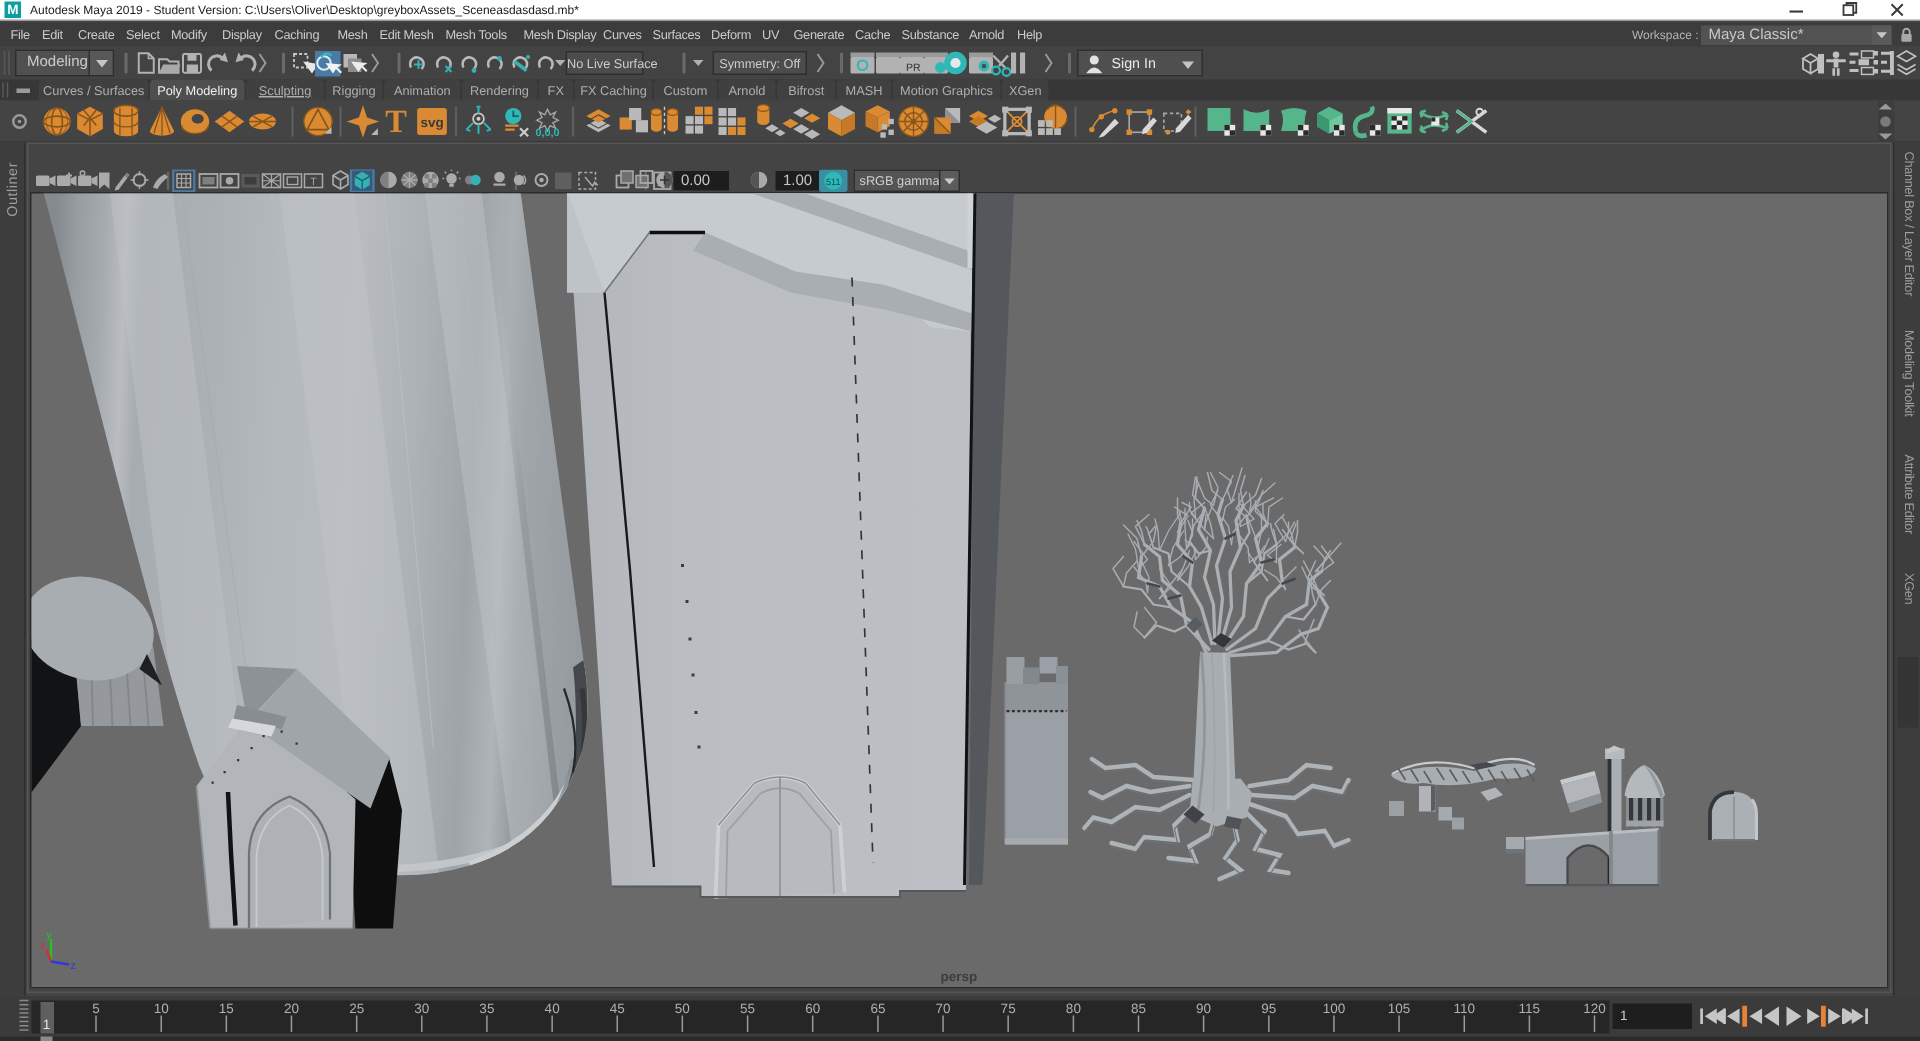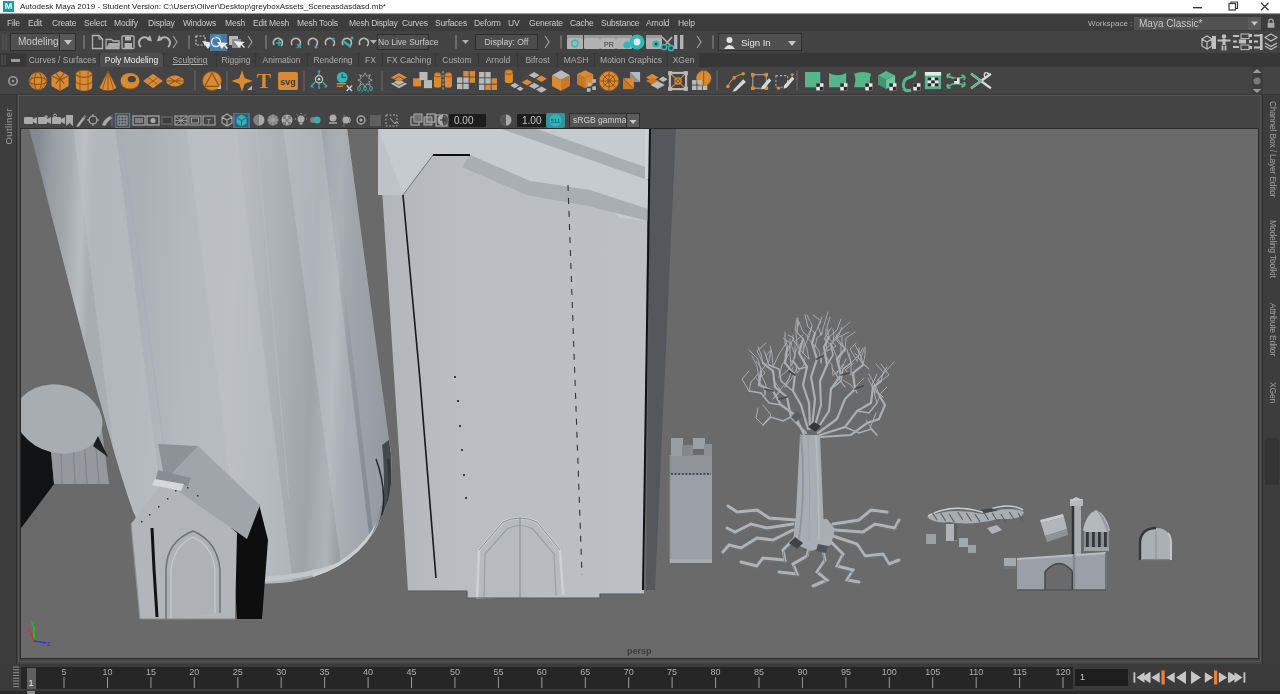--- a/index.html
+++ b/index.html
@@ -63,21 +63,21 @@
   </svg>
 </div>
 
 <div id="menubar">
   <span class="mi" style="left:7px;">File</span>
   <span class="mi" style="left:28px;">Edit</span>
   <span class="mi" style="left:52px;">Create</span>
   <span class="mi" style="left:84px;">Select</span>
   <span class="mi" style="left:114px;">Modify</span>
   <span class="mi" style="left:148px;">Display</span>
-  <span class="mi" style="left:183px;">Windows</span>
+  <span class="mi" style="left:183px;">Caching</span>
   <span class="mi" style="left:225px;">Mesh</span>
   <span class="mi" style="left:253px;">Edit Mesh</span>
   <span class="mi" style="left:297px;">Mesh Tools</span>
   <span class="mi" style="left:349px;">Mesh Display</span>
   <span class="mi" style="left:402px;">Curves</span>
   <span class="mi" style="left:435px;">Surfaces</span>
   <span class="mi" style="left:474px;">Deform</span>
   <span class="mi" style="left:508px;">UV</span>
   <span class="mi" style="left:529px;">Generate</span>
   <span class="mi" style="left:570px;">Cache</span>
@@ -233,21 +233,21 @@
         <path d="M1,9 l6,3.5 6,-3.5 M1,12 l6,3.5 6,-3.5"></path>
       </g>
     </g>
   </svg>
   <div class="tbox" style="left:10px; top:2px; width:66px; height:18px; line-height:16px; padding-left:7px; background:#505050; font-size:10px; white-space:nowrap;">Modeling
     <span style="position:absolute; right:0; top:0; width:16px; height:16px; background:#585858; border-left:1px solid #2e2e2e;"><svg width="16" height="16">
             <path d="M4,6 h8 l-4,5 z" fill="#c4c4c4"></path>
           </svg></span>
   </div>
   <div class="tbox" style="left:377px; top:3px; width:52px; height:16px; line-height:14px; text-align:center; font-size:8.5px; white-space:nowrap;">No Live Surface</div>
-  <div class="tbox" style="left:475px; top:3px; width:63px; height:16px; line-height:14px; text-align:center; font-size:8.5px; white-space:nowrap;">Display: Off</div>
+  <div class="tbox" style="left:475px; top:3px; width:63px; height:16px; line-height:14px; text-align:center; font-size:8.5px; white-space:nowrap;">Symmetry: Off</div>
   <div class="tbox" style="left:718px; top:2px; width:84px; height:18px; background:#4f4f4f;">
     <svg class="abs" style="left:4px;top:2px;" width="13" height="13">
           <circle cx="6.5" cy="4" r="3" fill="#e2e2e2"></circle>
           <path d="M1,13 q5.5,-8 11,0 z" fill="#e2e2e2"></path>
         </svg>
     <span style="position:absolute; left:22px; top:3px; font-size:9.5px; color:#e8e8e8;">Sign In</span>
     <svg class="abs" style="left:66px;top:2px;" width="14" height="14">
           <path d="M3,5 h8 l-4,5 z" fill="#c4c4c4"></path>
         </svg>
   </div>

